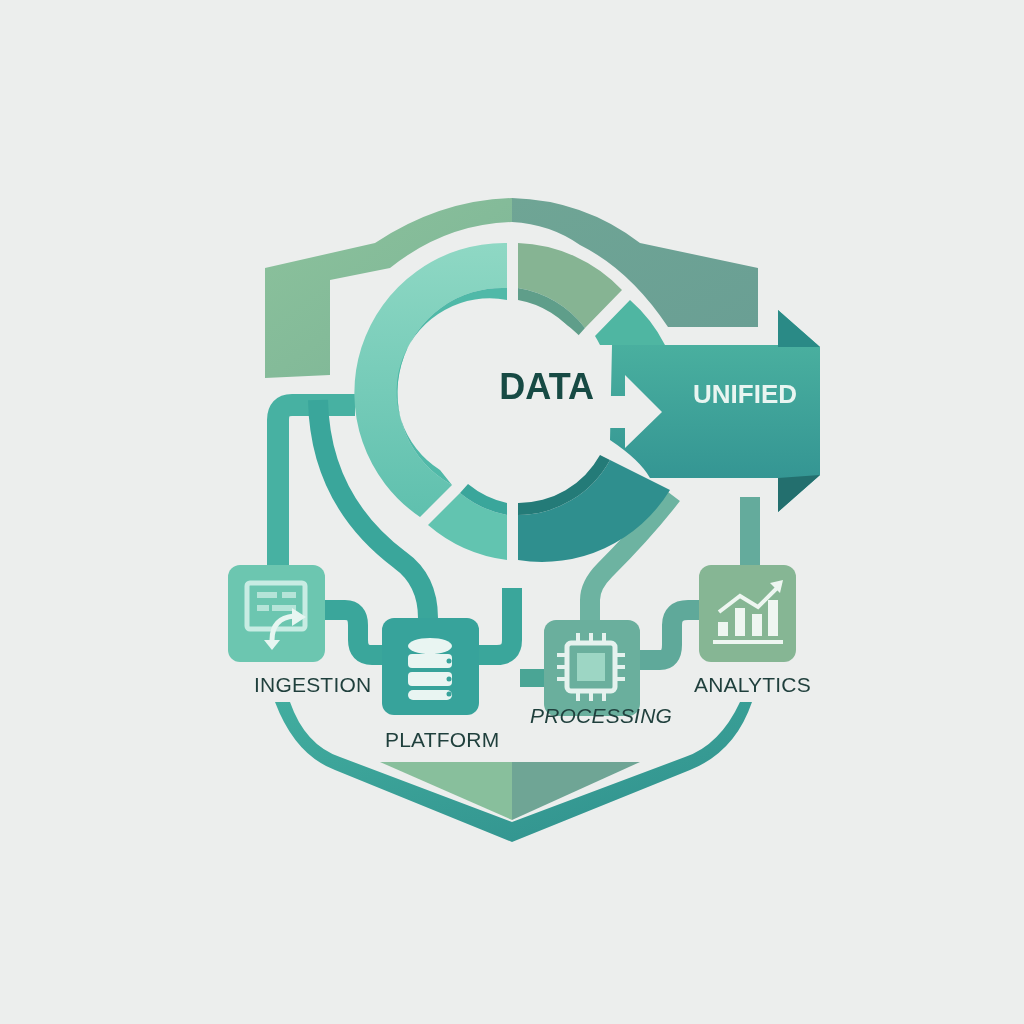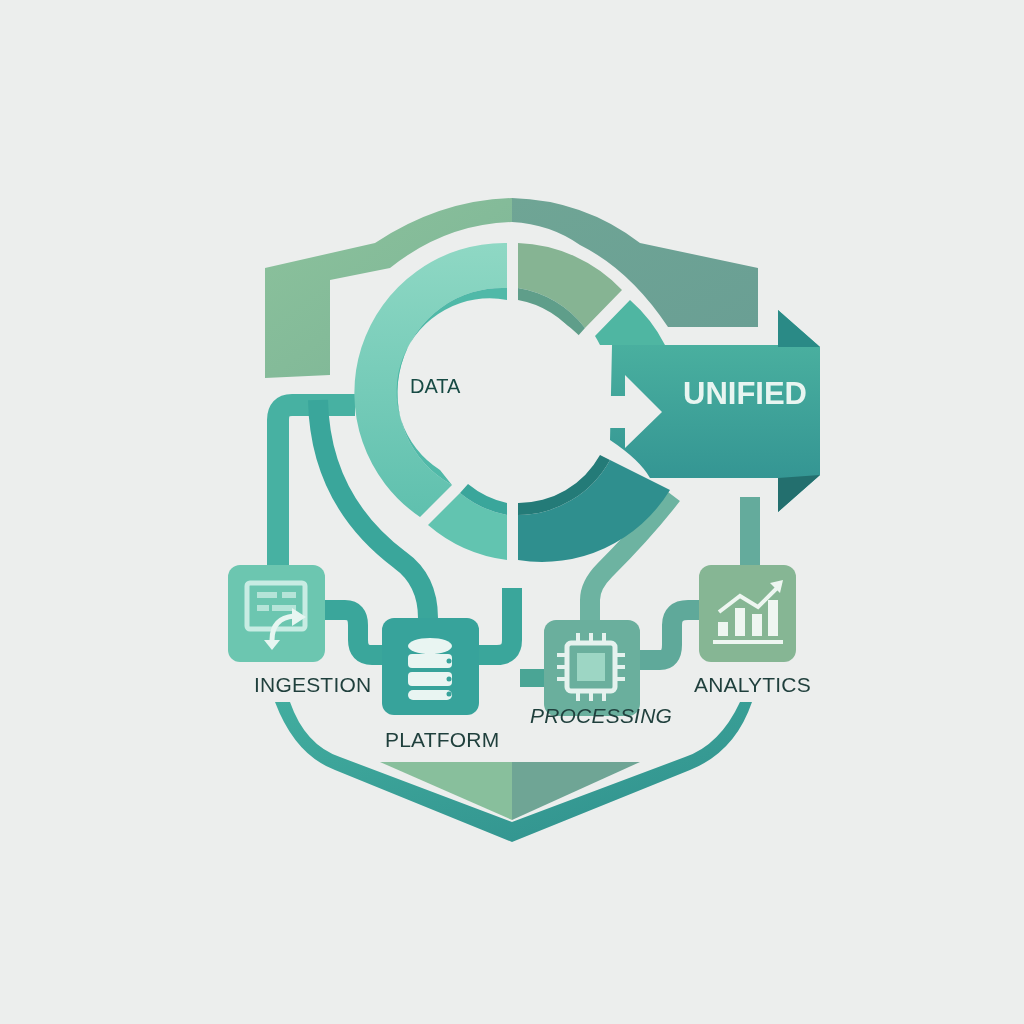--- a/index.html
+++ b/index.html
@@ -1,21 +1,21 @@
 <!DOCTYPE html>
 <html><head>
 <meta charset="utf-8">
 <style>
   html, body { margin:0; padding:0; }
   body { width:1024px; height:1024px; background:#eceeed; overflow:hidden; position:relative; font-family:"Liberation Sans", sans-serif; }
   #canvas { position:absolute; left:0; top:0; width:1024px; height:1024px; }
   .lbl { position:absolute; color:#1f3f3c; font-family:"Liberation Sans", sans-serif; letter-spacing:0.2px; }
   .node-label { font-size:21px; }
-  .center-title { position:absolute; left:410px; top:370px; width:184px; text-align:left; font-size:20px; font-weight:normal; color:#174a44; line-height:33px; }
-  .platform-title { position:absolute; left:660px; top:378px; width:170px; text-align:center; font-size:31px; font-weight:bold; color:#e8f5f1; line-height:32px; }
+  .center-title { position:absolute; left:410px; top:370px; width:184px; text-align:right; font-size:36px; font-weight:bold; color:#174a44; line-height:33px; }
+  .platform-title { position:absolute; left:660px; top:378px; width:170px; text-align:center; font-size:26px; font-weight:bold; color:#e8f5f1; line-height:32px; }
 </style>
 </head>
 <body>
 
 <svg id="canvas" viewBox="0 0 1024 1024" xmlns="http://www.w3.org/2000/svg">
   <defs>
     <linearGradient id="gShieldL" x1="0" y1="0" x2="1" y2="1">
       <stop offset="0" stop-color="#8cc29c"></stop>
         <stop offset="1" stop-color="#7cb496"></stop>
     </linearGradient>

